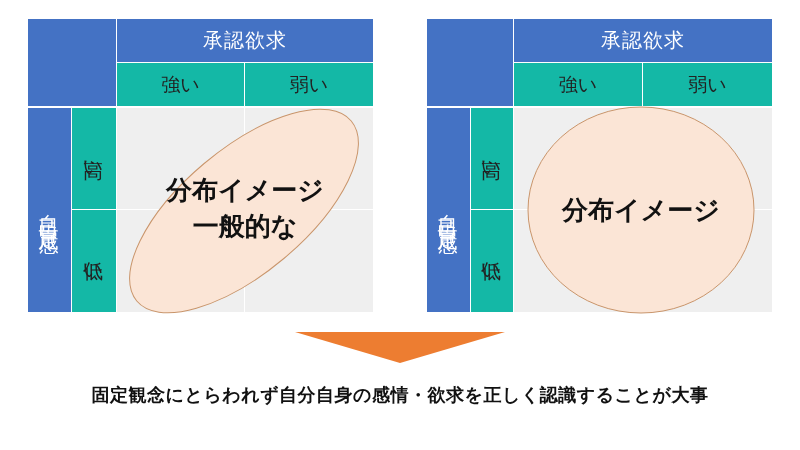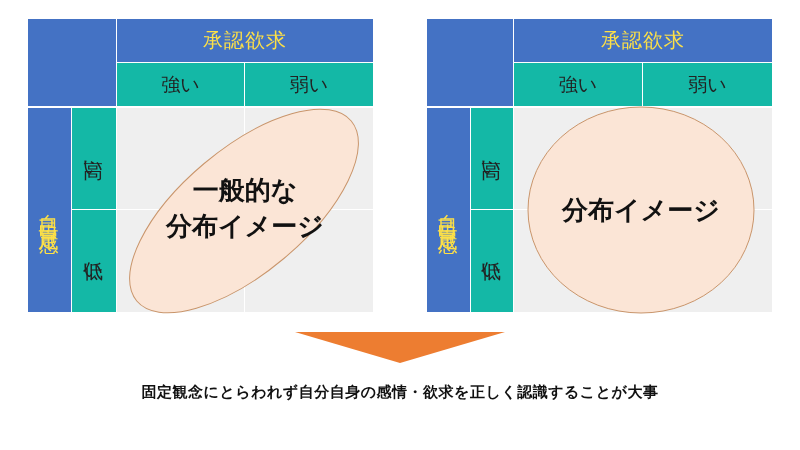--- a/index.html
+++ b/index.html
@@ -1,31 +1,31 @@
 <!DOCTYPE html>
 <html><head>
 <meta charset="utf-8">
 <style>
   html, body { margin:0; padding:0; }
   body { width:800px; height:450px; background:#ffffff; position:relative; overflow:hidden;
          font-family:"DejaVu Sans","Liberation Sans",sans-serif; }
   .matrix { position:absolute; top:19px; width:345px; height:293px; }
   .cell { position:absolute; box-sizing:border-box; display:flex; align-items:center; justify-content:center; }
-  .dark { background:#4472C4; color:#fde047; }
+  .dark { background:#4472C4; color:#ffffff; }
   .light { background:#14b8a6; color:#222; }
   .body { background:#EFEFEF; }
   .htitle { font-size:20px; font-weight:normal; letter-spacing:1px; }
   .hsub { font-size:19px; }
   .vtext { writing-mode:vertical-rl; text-orientation:upright; font-size:20px; letter-spacing:5px; }
   .vsub { writing-mode:vertical-rl; text-orientation:upright; font-size:20px; letter-spacing:4px; }
   .shape { position:absolute; }
   .shape-label { position:absolute; font-weight:bold; font-size:26px; color:#111; text-align:center; line-height:36px; white-space:nowrap; }
   .arrow { position:absolute; left:295px; top:332px; width:0; height:0;
            border-left:105px solid transparent; border-right:105px solid transparent; border-top:31px solid #ED7D31; }
-  .caption { position:absolute; left:0; width:800px; top:383px; text-align:center; font-size:15px; font-weight:bold; color:#111; letter-spacing:0.5px; }
+  .caption { position:absolute; left:0; width:800px; top:383px; text-align:center; font-size:18px; font-weight:bold; color:#111; letter-spacing:0.5px; }
 </style>
 </head>
 <body>
 
 <div class="matrix" style="left:28px;">
   <div class="cell dark" style="left:0;top:0;width:88px;height:87px;"></div>
   <div class="cell dark htitle" style="left:89px;top:0;width:256px;height:43px;">承認欲求</div>
   <div class="cell light hsub" style="left:89px;top:44px;width:127px;height:43px;">強い</div>
   <div class="cell light hsub" style="left:217px;top:44px;width:128px;height:43px;">弱い</div>
   <div class="cell dark vtext" style="left:0;top:89px;width:43px;height:204px;">自己肯定感</div>
@@ -34,22 +34,22 @@
   <div class="cell body" style="left:89px;top:89px;width:127px;height:101px;"></div>
   <div class="cell body" style="left:217px;top:89px;width:128px;height:101px;"></div>
   <div class="cell body" style="left:89px;top:191px;width:127px;height:102px;"></div>
   <div class="cell body" style="left:217px;top:191px;width:128px;height:102px;"></div>
 </div>
 
 <svg class="shape" style="left:0;top:0;" width="800" height="450">
   <ellipse cx="244" cy="211" rx="140" ry="62" transform="rotate(-40 244 211)" fill="#FBE5D6" stroke="#C9956B" stroke-width="1"></ellipse>
 </svg>
 <div class="shape-label" style="left:145px;top:172px;width:200px;">
+  <div>分布イメージ</div>
   <div>一般的な</div>
-  <div>分布イメージ</div>
 </div>
 
 <div class="matrix" style="left:427px;">
   <div class="cell dark" style="left:0;top:0;width:86px;height:87px;"></div>
   <div class="cell dark htitle" style="left:87px;top:0;width:258px;height:43px;">承認欲求</div>
   <div class="cell light hsub" style="left:87px;top:44px;width:128px;height:43px;">強い</div>
   <div class="cell light hsub" style="left:216px;top:44px;width:129px;height:43px;">弱い</div>
   <div class="cell dark vtext" style="left:0;top:89px;width:43px;height:204px;">自己肯定感</div>
   <div class="cell light vsub" style="left:44px;top:89px;width:42px;height:101px;">高い</div>
   <div class="cell light vsub" style="left:44px;top:191px;width:42px;height:102px;">低い</div>

